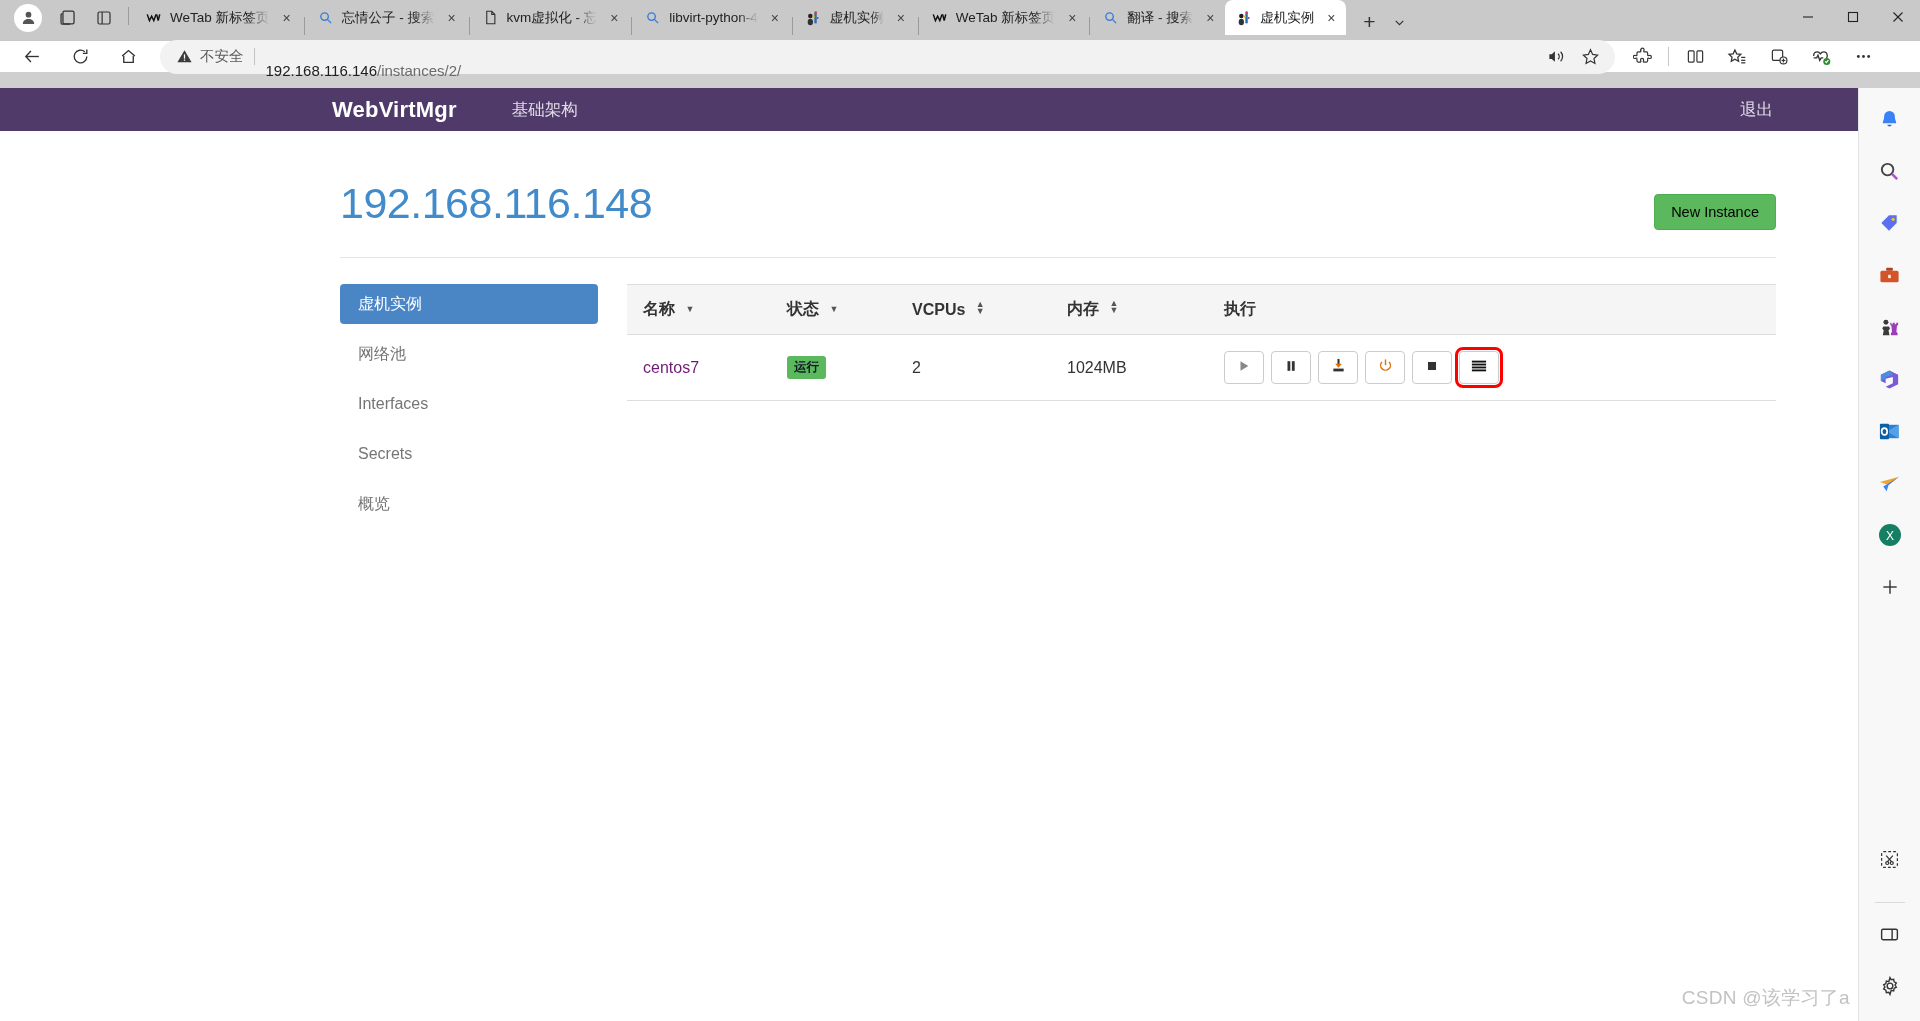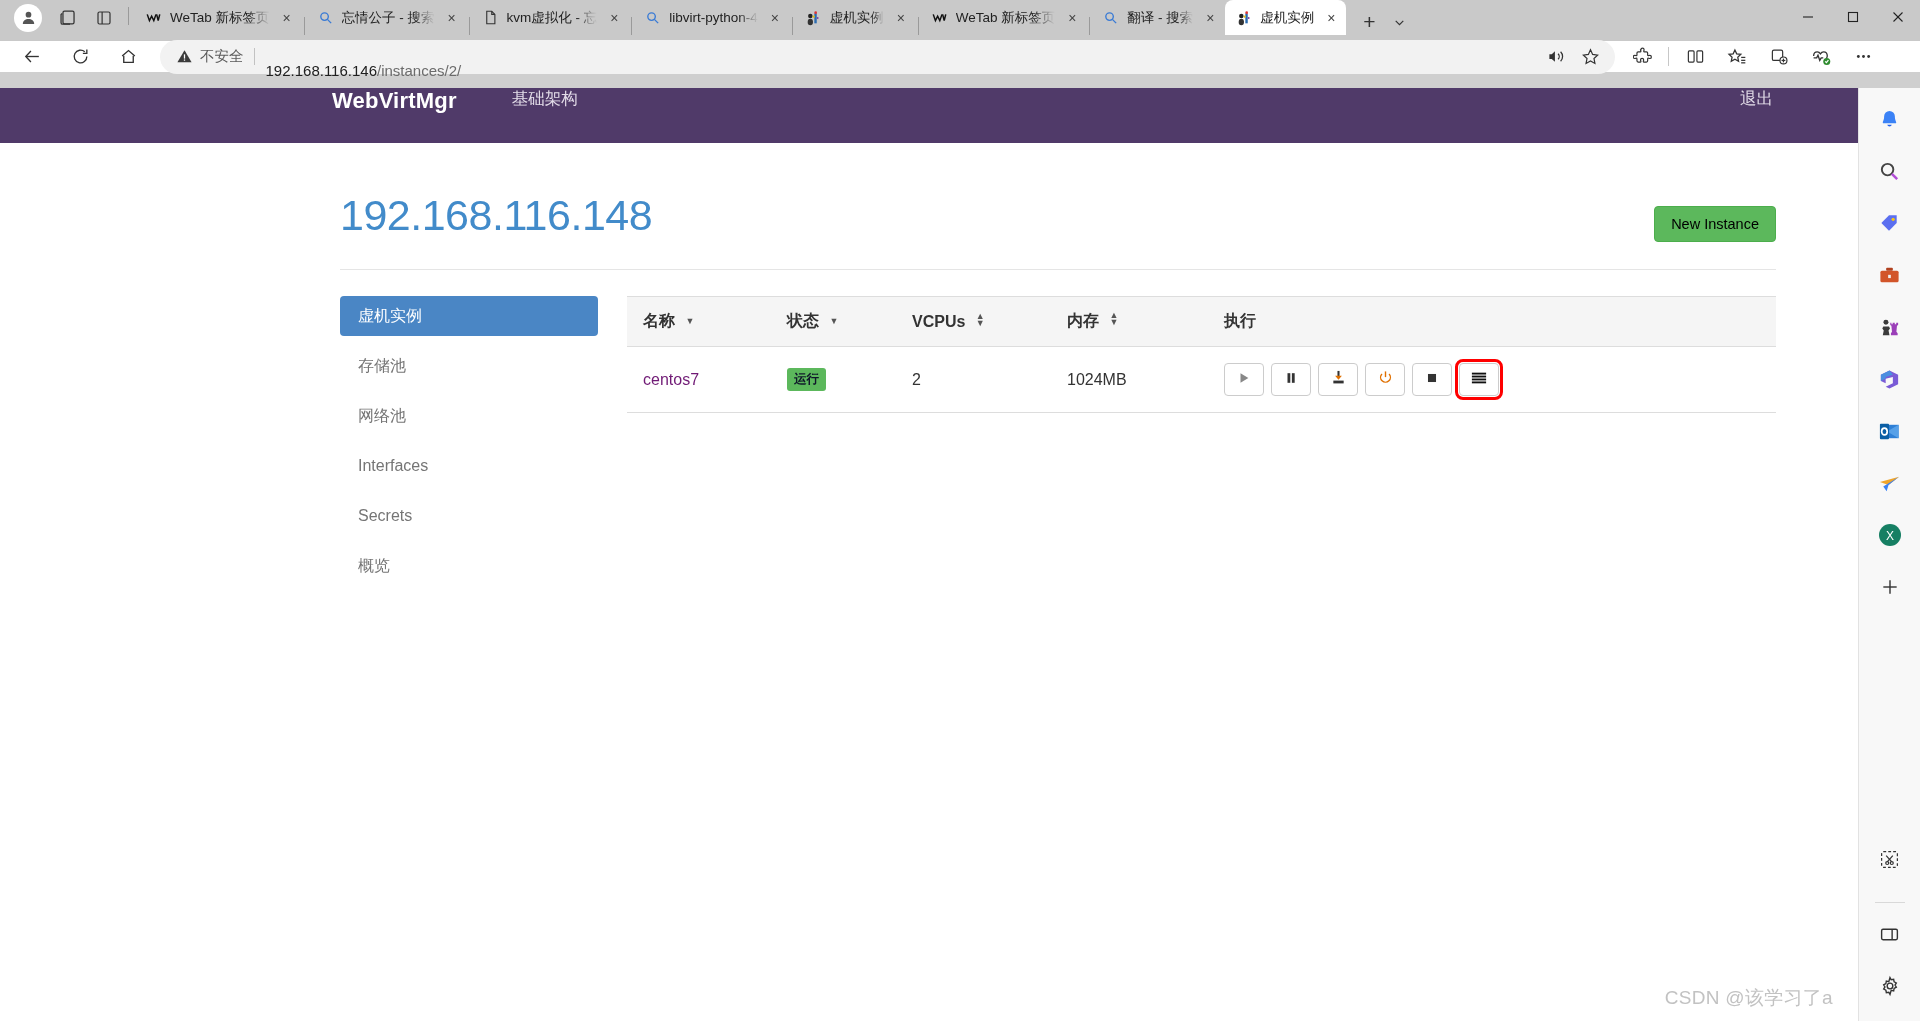--- a/index.html
+++ b/index.html
@@ -80,21 +80,21 @@
   .url .dim { color: #6b6b6b; }
   .ob-right { margin-left: auto; display: flex; align-items: center; }
   .ob-ibtn { width: 30px; height: 30px; display: flex; align-items: center; justify-content: center; margin-left: 4px; }
   .tb-icons { display: flex; align-items: center; margin-left: 6px; }
   .tbi { width: 34px; height: 34px; display: flex; align-items: center; justify-content: center; margin: 0 4px; border-radius: 5px; position: relative; }
   .tbi-sep { width: 1px; height: 19px; background: #c7c7c7; margin: 0 5px; }
 
   
   .viewport { position: absolute; left: 0; top: 88px; width: 1858px; height: 933px; background: #fff; overflow: hidden; }
 
-  .vm-nav { height: 55px; background: #503a69; display: flex; align-items: flex-start; }
+  .vm-nav { height: 43px; background: #503a69; display: flex; align-items: center; }
   .vm-brand { color: #ffffff; font-size: 22px; font-weight: bold; margin-left: 332px; letter-spacing: .2px; }
   .vm-link { color: #e3dde9; font-size: 16.5px; margin-left: 55px; }
   .vm-logout { color: #e3dde9; font-size: 16.5px; margin-left: auto; margin-right: 85px; }
 
   .content { padding: 0; position: relative; }
   .page-head { display: flex; align-items: center; padding: 45px 0 0 0; }
   .page-title { font-size: 43px; color: #428bca; font-weight: 400; margin-left: 340px; letter-spacing: -.5px; }
   .new-btn {
     margin-left: auto; margin-right: 82px; margin-top: 18px;
     background: #5cb85c; color: #000000; font-size: 14.5px;
@@ -138,21 +138,21 @@
   .edgebar {
     position: absolute; right: 0; top: 88px; width: 62px; height: 933px;
     background: #f8f8f8; border-left: 1px solid #e2e2e2;
     display: flex; flex-direction: column; align-items: center; padding-top: 14px;
   }
   .ebi { width: 34px; height: 34px; margin-bottom: 18px; display: flex; align-items: center; justify-content: center; font-size: 20px; }
   .ebi-spacer { flex: 1; }
   .eb-divider { width: 30px; height: 1px; background: #d9d9d9; margin: 8px 0 14px 0; }
 
   .watermark {
-    position: absolute; right: 87px; bottom: 10px; font-size: 19px; color: #c2c2c2;
+    position: absolute; right: 70px; bottom: 10px; font-size: 19px; color: #c2c2c2;
     white-space: nowrap; letter-spacing: .3px;
   }
 </style>
 </head>
 <body>
 
 <div class="browser">
 
   <div class="tabstrip">
     <div class="tb-left">
@@ -415,23 +415,20 @@
       <div class="page-head">
         <span class="page-title">192.168.116.148</span>
         <span class="new-btn">New Instance</span>
       </div>
       <div class="hr"></div>
 
       <div class="body-row">
         <div class="sidebar">
           <div class="side-item active">
             <span>虚机实例</span>
-          </div>
-          <div class="side-item">
-            <span>存储池</span>
           </div>
           <div class="side-item">
             <span>网络池</span>
           </div>
           <div class="side-item">
             <span>Interfaces</span>
           </div>
           <div class="side-item">
             <span>Secrets</span>
           </div>

